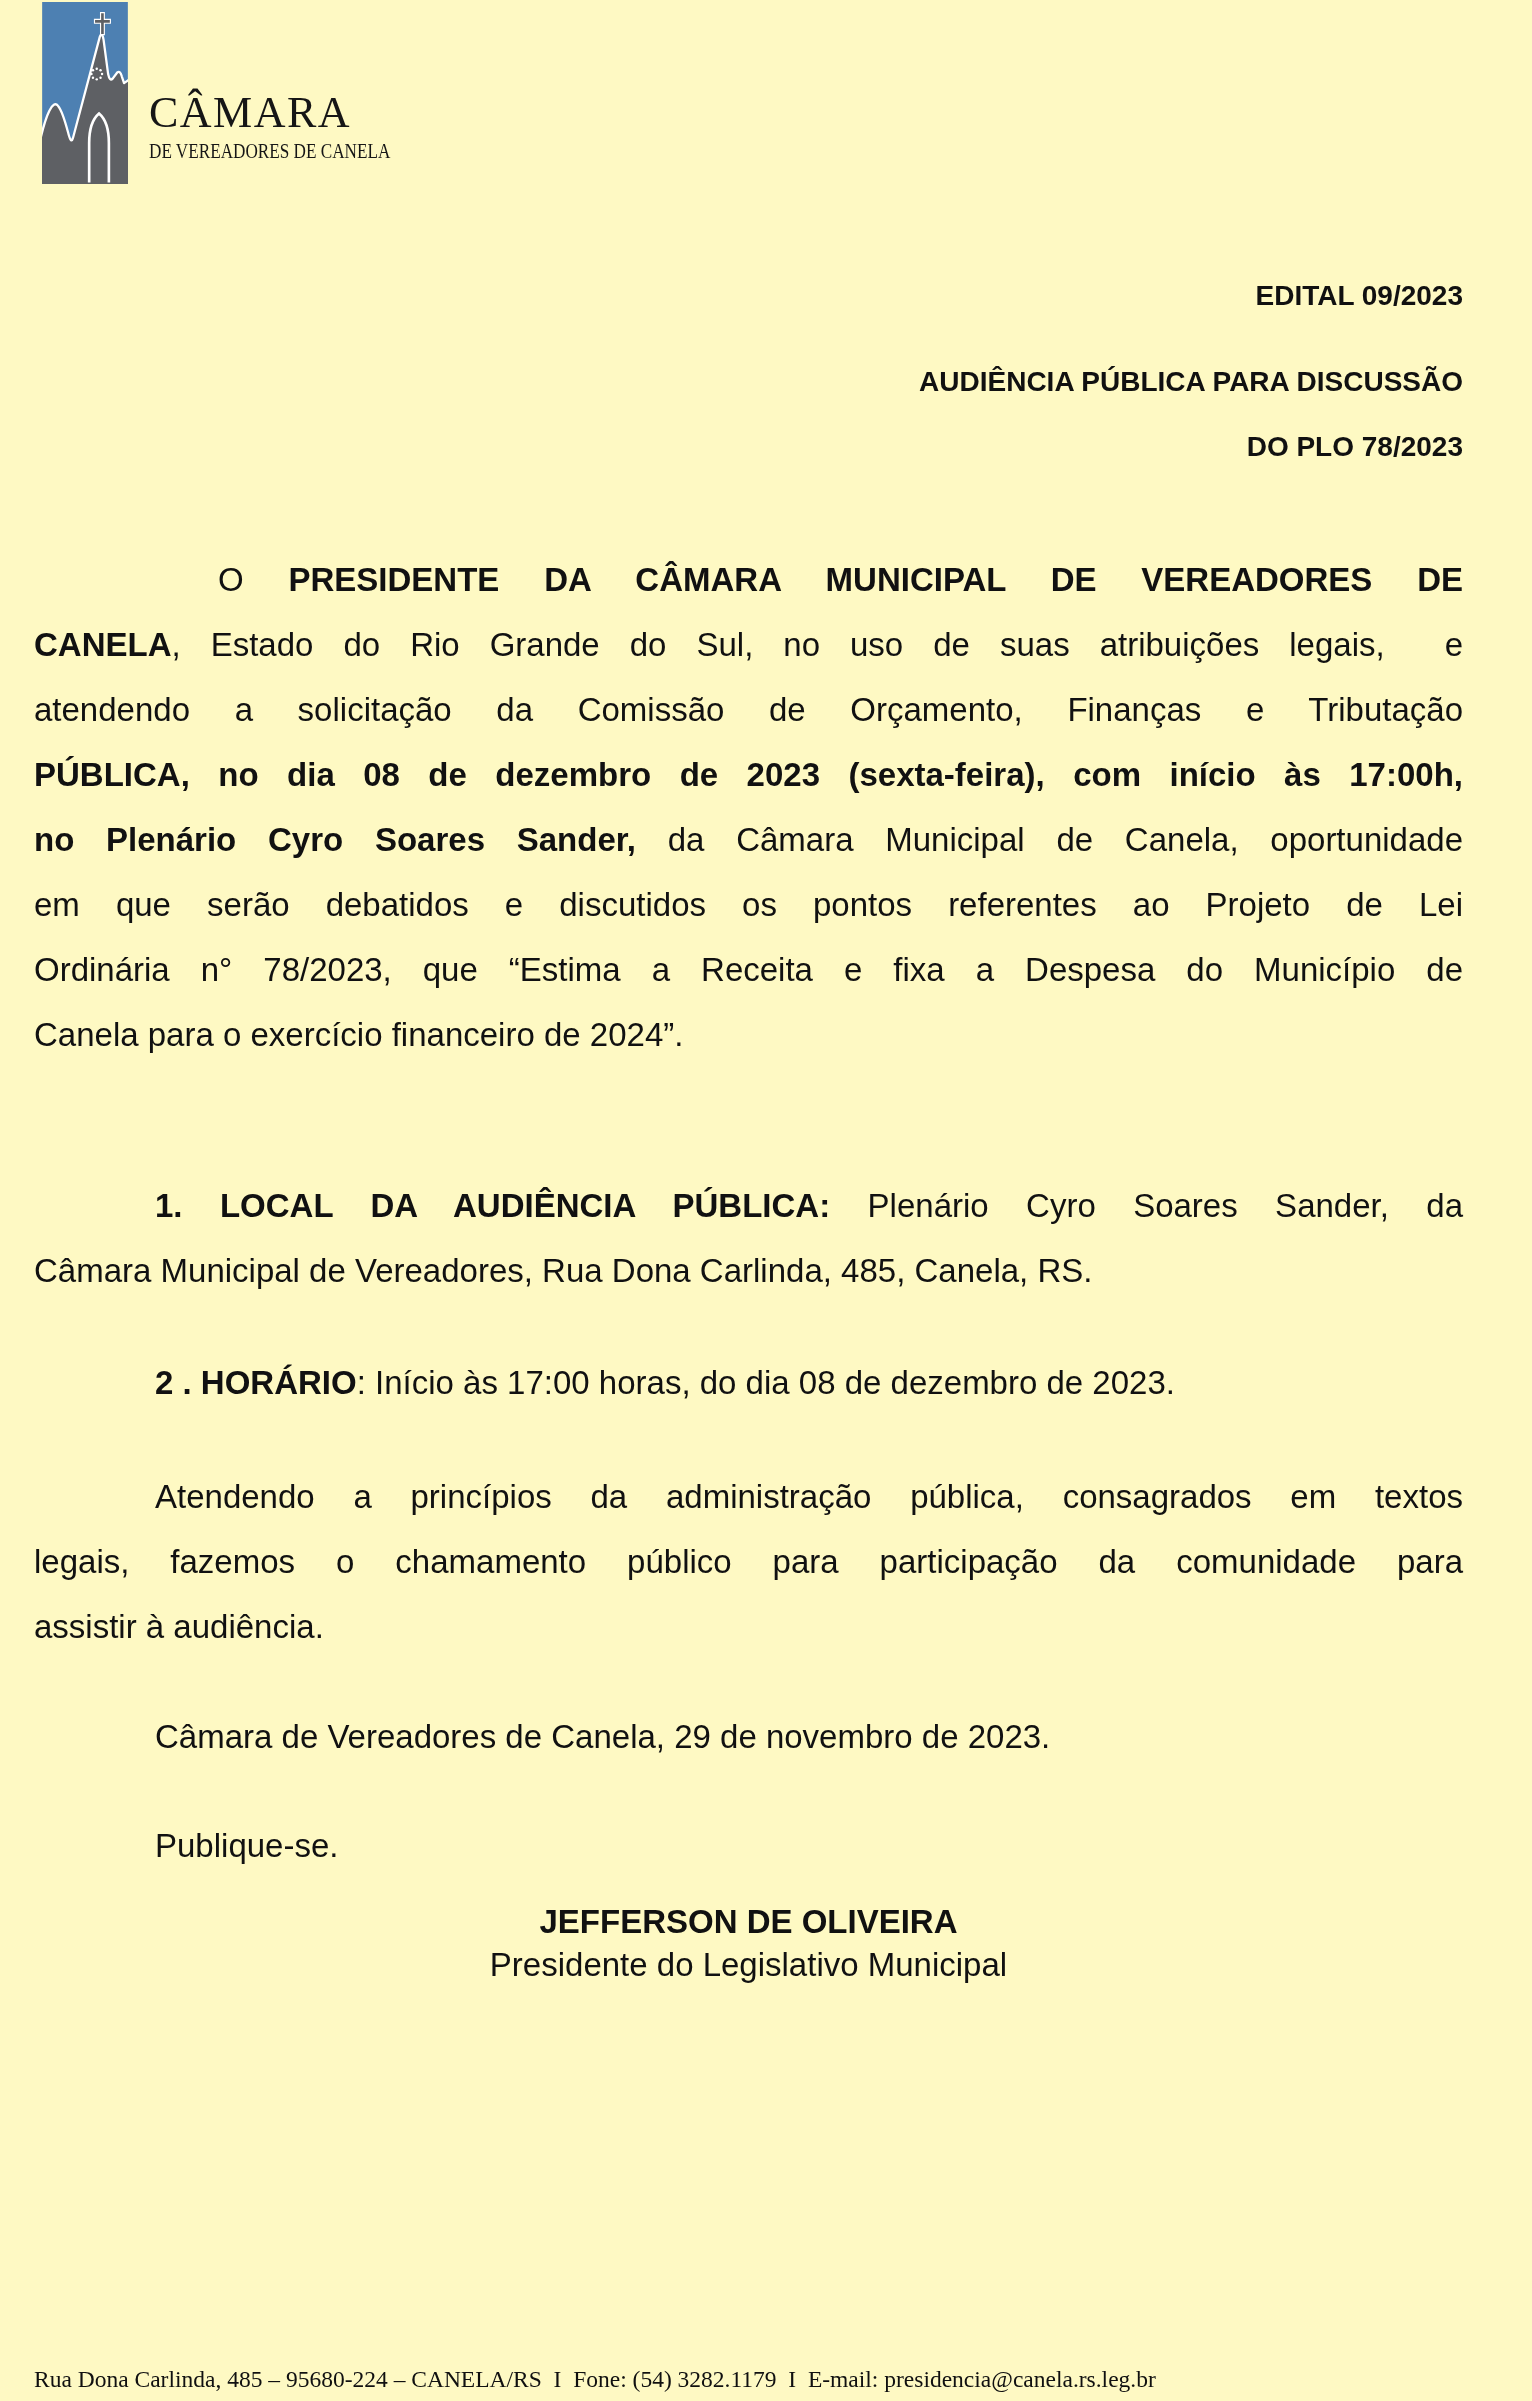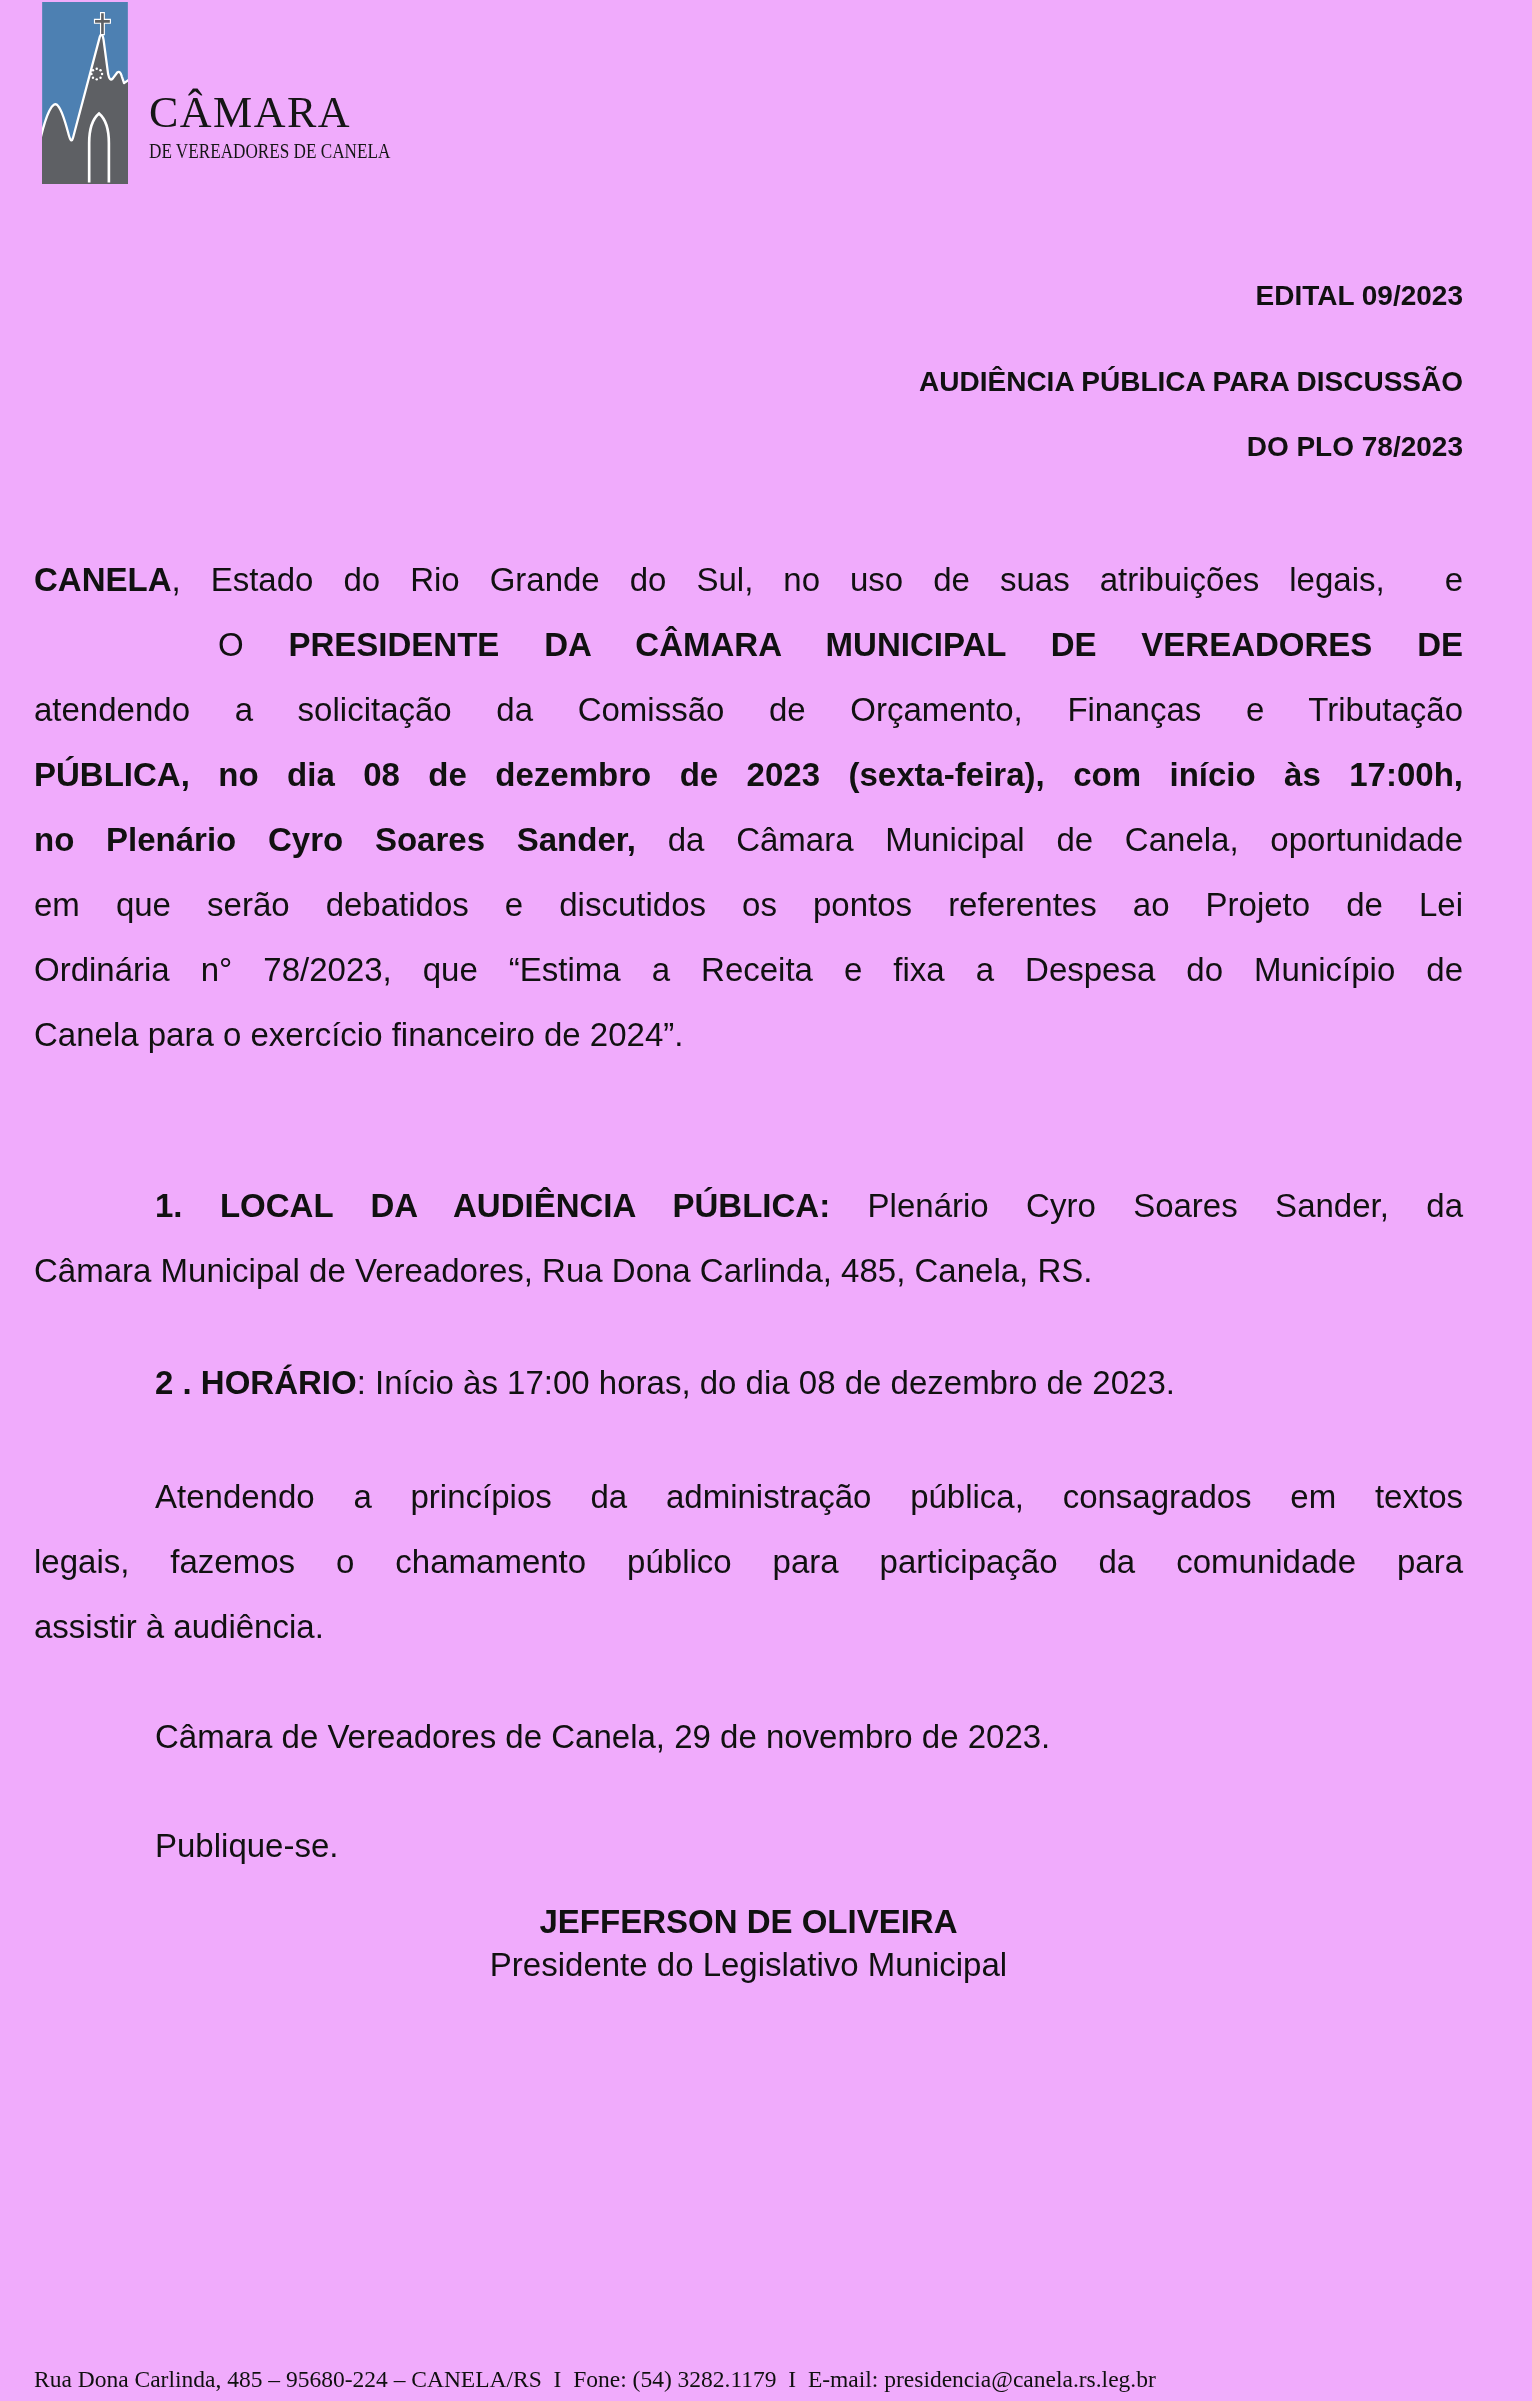--- a/index.html
+++ b/index.html
@@ -1,20 +1,20 @@
 <!DOCTYPE html>
 <html lang="pt-BR" style="font-size:12px"><head>
 <meta charset="utf-8">
 <style>
   html,body { margin:0; padding:0; background:#9a9a9a; }
   .page {
     position:relative;
     width:1532px; height:2401px;
     margin:0 auto;
-    background:#f0abfc;
+    background:#fef9c3;
     font-family:"Liberation Sans", sans-serif;
     color:#111111;
     overflow:hidden;
   }
 
   
   .logo-emblem { position:absolute; left:42px; top:2.3px; }
   .logo-title {
     position:absolute; left:149px; top:91px;
     font-family:"Liberation Serif", serif;
@@ -94,22 +94,22 @@
   </div>
 
   <div class="heading">
     <div class="h1">EDITAL 09/2023</div>
     <div class="h2">AUDIÊNCIA PÚBLICA PARA DISCUSSÃO</div>
     <div class="h3">DO PLO 78/2023</div>
   </div>
 
   <div id="body-content">
       <div class="para" style="top: 547px;">
+        <div class="line just" style="text-indent: 184px;"><span>O </span><span class="b">PRESIDENTE DA CÂMARA MUNICIPAL DE VEREADORES DE</span></div>
         <div class="line just"><span class="b">CANELA</span><span>, Estado do Rio Grande do Sul, no uso de suas atribuições legais,&nbsp; e</span></div>
-        <div class="line just" style="text-indent: 184px;"><span>O </span><span class="b">PRESIDENTE DA CÂMARA MUNICIPAL DE VEREADORES DE</span></div>
         <div class="line just"><span>atendendo a solicitação da Comissão de Orçamento, Finanças e Tributação</span></div>
         <div class="line just"><span class="b">PÚBLICA, no dia 08 de dezembro de 2023 (sexta-feira), com início às 17:00h,</span></div>
         <div class="line just"><span class="b">no Plenário Cyro Soares Sander,</span><span> da Câmara Municipal de Canela, oportunidade</span></div>
         <div class="line just"><span>em que serão debatidos e discutidos os pontos referentes ao Projeto de Lei</span></div>
         <div class="line just"><span>Ordinária n° 78/2023, que “Estima a Receita e fixa a Despesa do Município de</span></div>
         <div class="line"><span>Canela para o exercício financeiro de 2024”.</span></div>
       </div>
       <div class="para" style="top: 1173px;">
         <div class="line just" style="text-indent: 121px;"><span class="b">1. LOCAL DA AUDIÊNCIA PÚBLICA:</span><span> Plenário Cyro Soares Sander, da</span></div>
         <div class="line"><span>Câmara Municipal de Vereadores, Rua Dona Carlinda, 485, Canela, RS.</span></div>

